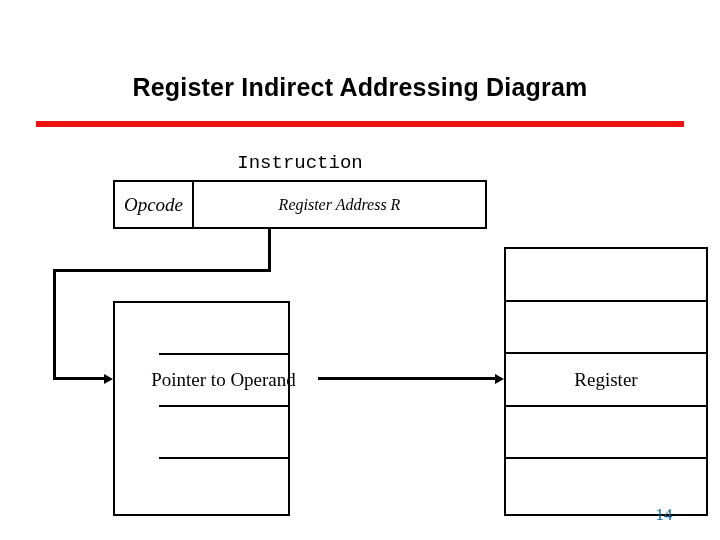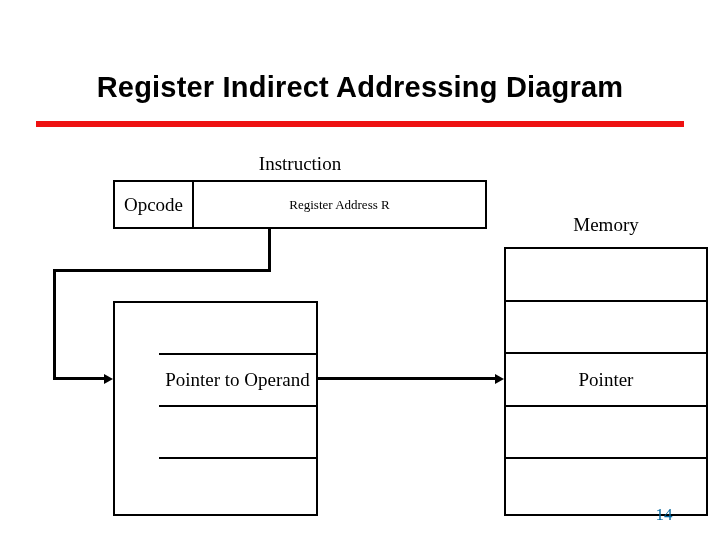--- a/index.html
+++ b/index.html
@@ -19,21 +19,21 @@
 
   
   #slide-title {
     position: absolute;
     left: 36px;
     top: 70px;
     width: 648px;
     text-align: center;
     font-family: "Liberation Sans", "DejaVu Sans", sans-serif;
     font-weight: bold;
-    font-size: 29px;
+    font-size: 25px;
     letter-spacing: 0.2px;
     line-height: 34px;
     color: #000000;
     white-space: nowrap;
   }
   #title-rule {
     position: absolute;
     left: 36px;
     top: 121px;
     width: 648px;
@@ -42,51 +42,53 @@
   }
 
   
   .caption {
     position: absolute;
     font-size: 19px;
     line-height: 23px;
     text-align: center;
     white-space: nowrap;
     color: #000000;
+    font-family: Liberation Mono, monospace;
   }
 
   
   #instruction-box {
     position: absolute;
     left: 113px;
     top: 180px;
     width: 374px;
     height: 49px;
     box-sizing: border-box;
     border: 2px solid #000000;
     display: flex;
     flex-direction: row;
+    font-style: italic;
   }
   #instruction-opcode-cell {
     box-sizing: border-box;
     width: 79px;
     border-right: 2px solid #000000;
     display: flex;
     align-items: center;
     justify-content: center;
     font-size: 19px;
     white-space: nowrap;
   }
   #instruction-address-cell {
     box-sizing: border-box;
     flex: 1 1 auto;
     display: flex;
     align-items: center;
     justify-content: center;
-    font-size: 13px;
+    font-size: 16px;
     white-space: nowrap;
   }
 
   
   .cell-table {
     position: absolute;
     box-sizing: border-box;
     border: 2px solid #000000;
     display: flex;
     flex-direction: column;
@@ -100,21 +102,21 @@
     font-size: 19px;
     white-space: nowrap;
   }
   .cell-row:last-child {
     border-bottom: none;
   }
 
   #registers-table {
     left: 113px;
     top: 301px;
-    width: 205px;
+    width: 177px;
     height: 215px;
     padding-left: 44px;
   }
   #registers-table .cell-row { height: 52px; }
   #registers-table .cell-row:last-child { height: 55px; }
 
   #memory-table {
     left: 504px;
     top: 247px;
     width: 204px;
@@ -178,26 +180,25 @@
   </div>
 
 
   <div id="registers-table" class="cell-table">
     <div class="cell-row"></div>
     <div class="cell-row">Pointer to Operand</div>
     <div class="cell-row"></div>
     <div class="cell-row"></div>
   </div>
 
-  <div class="caption" style="left:504px; top:213px; width:204px;">Memory</div>
 
   <div id="memory-table" class="cell-table">
     <div class="cell-row"></div>
     <div class="cell-row"></div>
-    <div class="cell-row">Pointer</div>
+    <div class="cell-row">Register</div>
     <div class="cell-row"></div>
     <div class="cell-row"></div>
   </div>
 
   <div id="conn-a-vert" class="seg"></div>
   <div id="conn-a-horiz" class="seg"></div>
   <div id="conn-b-vert" class="seg"></div>
   <div id="conn-b-horiz" class="seg"></div>
   <div id="arrow-to-registers" class="arrow-right"></div>
 

